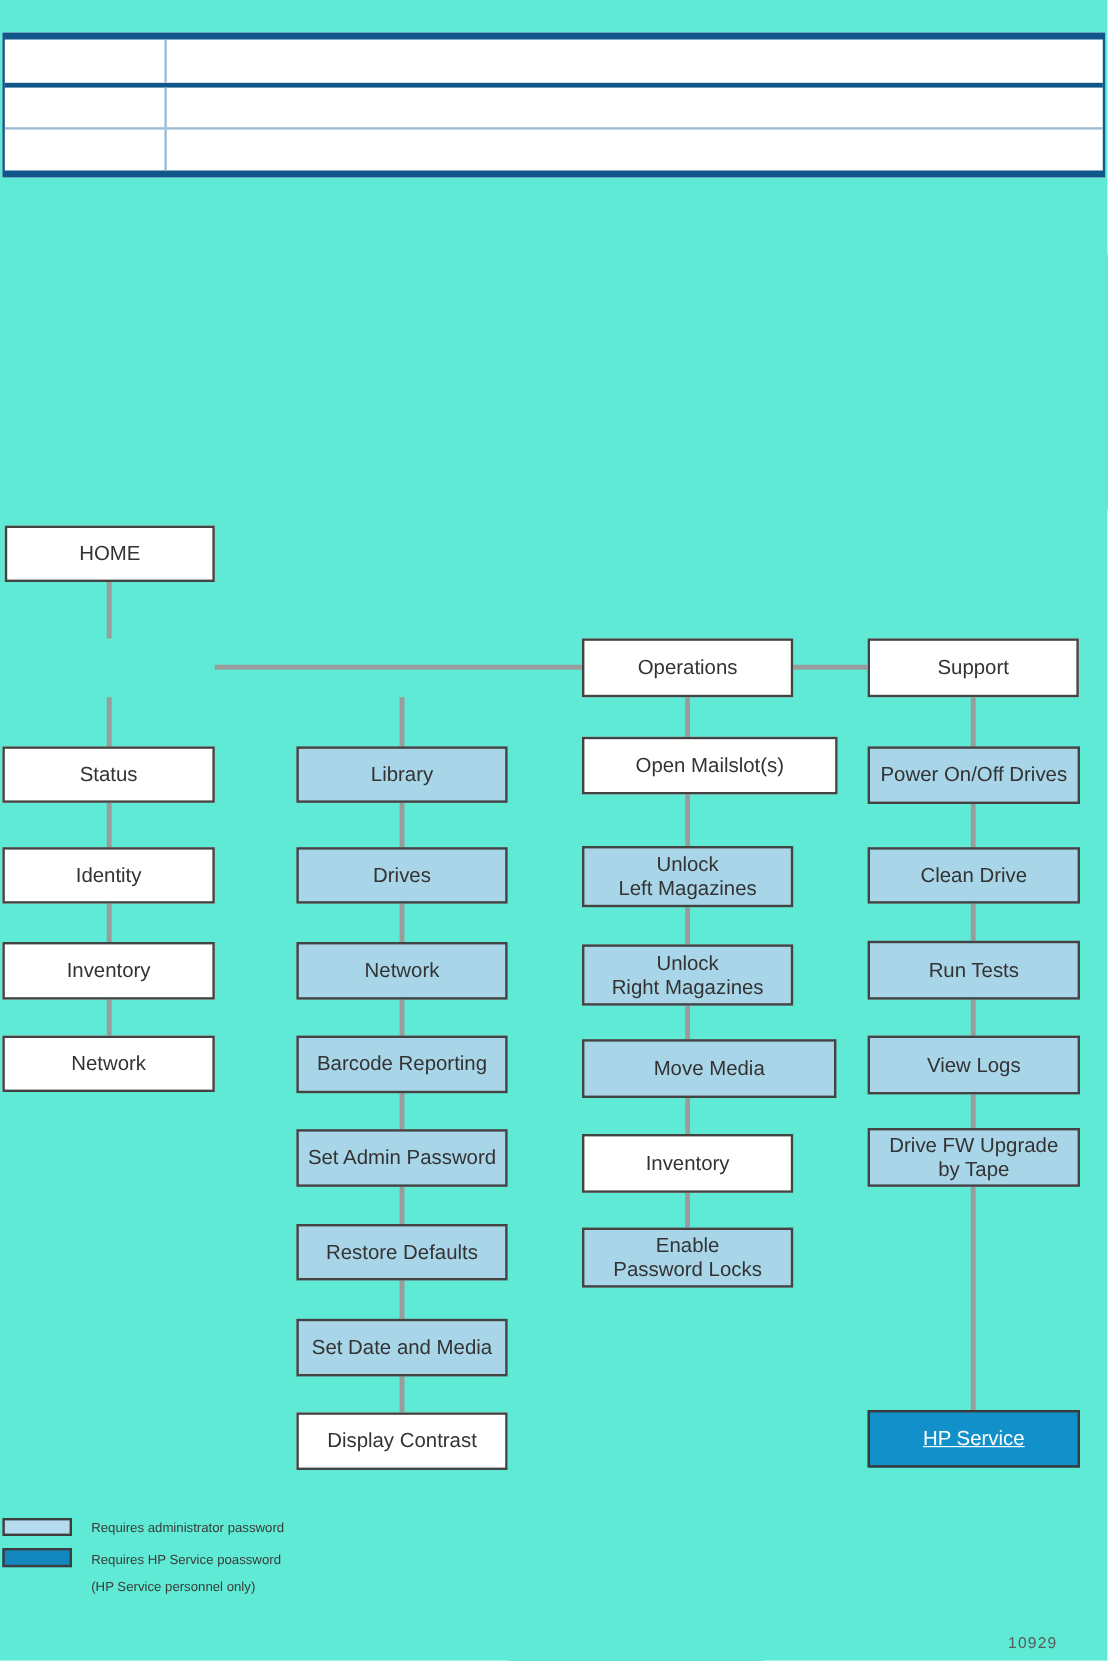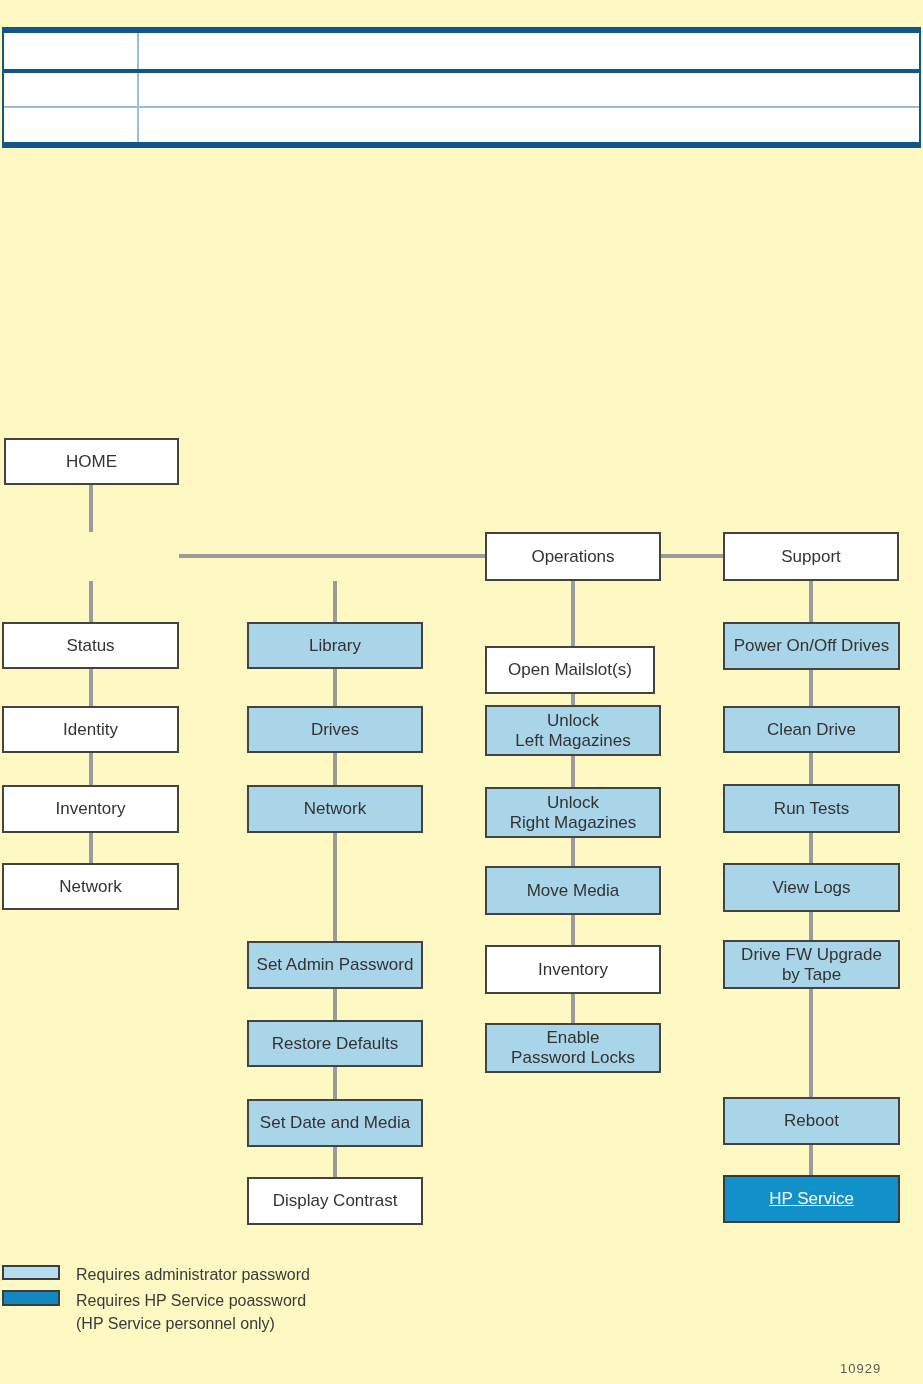--- a/index.html
+++ b/index.html
@@ -1,17 +1,17 @@
 <!DOCTYPE html>
 <html><head>
 <meta charset="utf-8">
 <style>
   html,body{margin:0;padding:0;background:#ffffff;}
   body{width:923px;height:1384px;font-family:"Liberation Sans",sans-serif;color:#3a3a3a;}
-  .page{position:relative;width:923px;height:1384px;overflow:hidden;background:#fef9c3;}
+  .page{position:relative;width:923px;height:1384px;overflow:hidden;background:#5eead4;}
 
   
   .top-table{position:absolute;left:2px;top:27px;width:915px;
     border-top:6px solid #11568a;border-bottom:6px solid #11568a;
     border-left:2px solid #11568a;border-right:2px solid #11568a;background:#fff;}
   .t-row{display:flex;}
   .t-row-1{height:36px;border-bottom:4px solid #11568a;}
   .t-row-2{height:33px;border-bottom:2px solid #9cbcd8;}
   .t-row-3{height:34px;}
   .t-cell-key{width:135px;border-right:2px solid #9cbcd8;padding:4px 6px;box-sizing:border-box;font-size:13px;}
@@ -22,21 +22,21 @@
     display:flex;flex-direction:column;align-items:center;justify-content:center;
     font-size:17px;line-height:1.15;text-align:center;color:#333;z-index:2;}
   .node.admin{background:#a9d5e8;}
   .node.service{background:#1190c9;color:#ffffff;border-color:#3a3a3a;text-decoration:underline;}
   .vline,.hline{position:absolute;background:#9b9b9b;z-index:1;}
 
   
   .legend-swatch{position:absolute;box-sizing:border-box;border:2px solid #3d3d3d;z-index:2;}
   .legend-swatch.admin{background:#b5dcee;}
   .legend-swatch.service{background:#1287c0;}
-  .legend-text{position:absolute;font-size:16px;line-height:23px;color:#3a3a3a;white-space:nowrap;}
+  .legend-text{position:absolute;font-size:11px;line-height:23px;color:#3a3a3a;white-space:nowrap;}
 
   .figure-number{position:absolute;left:840px;top:1361px;font-size:13px;color:#5a5a5a;letter-spacing:1px;text-align:right;}
 </style>
 </head>
 <body>
 
 <div class="page">
 
   <div class="top-table">
     <div class="t-row t-row-1">
@@ -86,45 +86,48 @@
 
   <div class="node admin" style="left:247px;top:622px;width:176px;height:47px">
     <span>Library</span>
   </div>
   <div class="node admin" style="left:247px;top:706px;width:176px;height:47px">
     <span>Drives</span>
   </div>
   <div class="node admin" style="left:247px;top:785px;width:176px;height:48px">
     <span>Network</span>
   </div>
+  <div class="node admin" style="left:247px;top:863px;width:176px;height:48px">
+    <span>Barcode Reporting</span>
+  </div>
   <div class="node admin" style="left:247px;top:941px;width:176px;height:48px">
     <span>Set Admin Password</span>
   </div>
   <div class="node admin" style="left:247px;top:1020px;width:176px;height:47px">
     <span>Restore Defaults</span>
   </div>
   <div class="node admin" style="left:247px;top:1099px;width:176px;height:48px">
     <span>Set Date and Media</span>
   </div>
   <div class="node" style="left:247px;top:1177px;width:176px;height:48px">
     <span>Display Contrast</span>
   </div>
 
-  <div class="node" style="left:485px;top:646px;width:170px;height:48px">
+  <div class="node" style="left:485px;top:614px;width:213px;height:48px">
     <span>Open Mailslot(s)</span>
   </div>
   <div class="node admin" style="left:485px;top:705px;width:176px;height:51px">
     <span>Unlock</span>
     <span>Left Magazines</span>
   </div>
   <div class="node admin" style="left:485px;top:787px;width:176px;height:51px">
     <span>Unlock</span>
     <span>Right Magazines</span>
   </div>
-  <div class="node admin" style="left:485px;top:866px;width:176px;height:49px">
+  <div class="node admin" style="left:485px;top:866px;width:212px;height:49px">
     <span>Move Media</span>
   </div>
   <div class="node" style="left:485px;top:945px;width:176px;height:49px">
     <span>Inventory</span>
   </div>
   <div class="node admin" style="left:485px;top:1023px;width:176px;height:50px">
     <span>Enable</span>
     <span>Password Locks</span>
   </div>
 
@@ -137,23 +140,20 @@
   <div class="node admin" style="left:723px;top:784px;width:177px;height:49px">
     <span>Run Tests</span>
   </div>
   <div class="node admin" style="left:723px;top:863px;width:177px;height:49px">
     <span>View Logs</span>
   </div>
   <div class="node admin" style="left:723px;top:940px;width:177px;height:49px">
     <span>Drive FW Upgrade</span>
     <span>by Tape</span>
   </div>
-  <div class="node admin" style="left:723px;top:1097px;width:177px;height:48px">
-    <span>Reboot</span>
-  </div>
   <div class="node service" style="left:723px;top:1175px;width:177px;height:48px">
     <span>HP Service</span>
   </div>
 
   <div class="legend-swatch admin" style="left:2px;top:1265px;width:58px;height:15px"></div>
   <div class="legend-text" style="left:76px;top:1263px">Requires administrator password</div>
 
   <div class="legend-swatch service" style="left:2px;top:1290px;width:58px;height:16px"></div>
   <div class="legend-text" style="left:76px;top:1289px">
     <div>Requires HP Service poassword</div>

